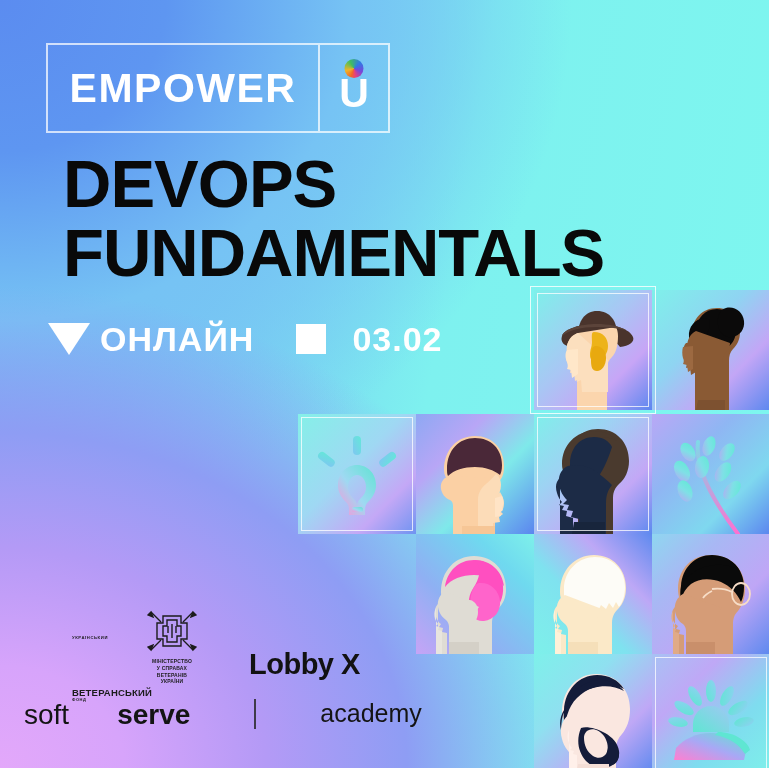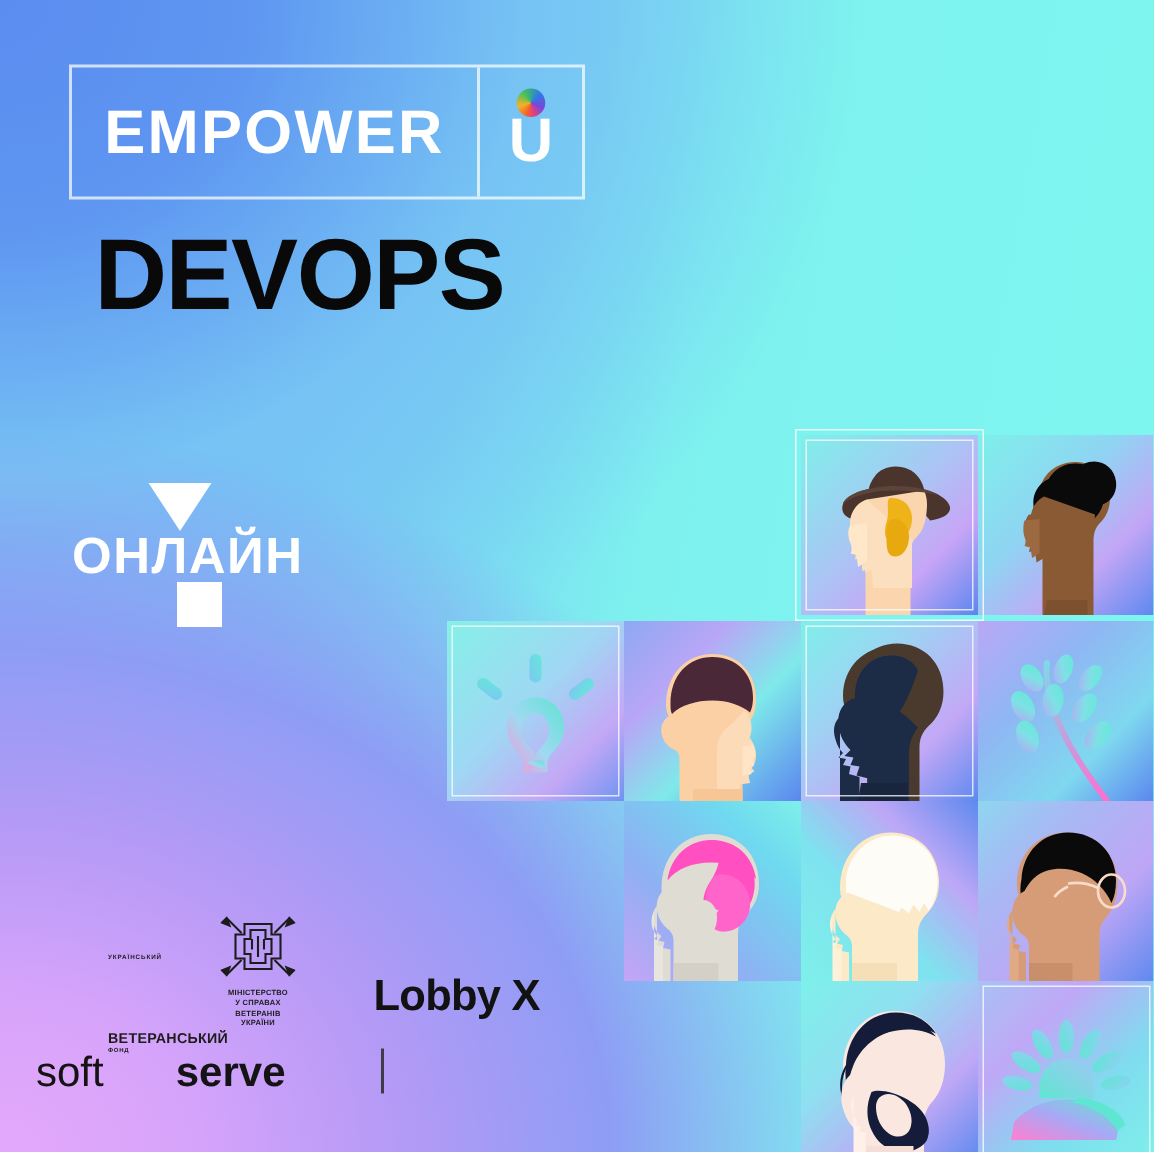--- a/index.html
+++ b/index.html
@@ -50,21 +50,21 @@
     position:absolute;left:44px;top:152px;
     color:#090909;font-weight:800;font-size:67px;line-height:.95;
     letter-spacing:-1px;
     margin-left:19px;
   }
   .headline div{white-space:nowrap;}
   .hl2{margin-top:5px;}
 
   
   .meta{
-    position:absolute;left:48px;top:322px;display:flex;align-items:center;flex-direction:column;
+    position:absolute;left:48px;top:322px;display:flex;align-items:center;
   }
   .tri{
     width:0;height:0;border-left:21px solid transparent;border-right:21px solid transparent;
     border-top:32px solid #ffffff;margin-right:10px;
   }
   .meta-text{
     color:#fff;font-weight:800;font-size:34px;letter-spacing:1px;line-height:1;
   }
   .sq{
     width:30px;height:30px;background:#fff;margin-left:42px;margin-right:26px;
@@ -120,26 +120,28 @@
       <span class="logo-word">EMPOWER</span>
     </div>
     <div class="logo-right">
       <span class="logo-dot"></span>
       <span class="logo-u">U</span>
     </div>
   </div>
 
   <div class="headline">
     <div class="hl1">DEVOPS</div>
+    <div class="hl2">FUNDAMENTALS</div>
   </div>
 
   <div class="meta">
     <span class="tri"></span>
     <span class="meta-text">ОНЛАЙН</span>
     <span class="sq"></span>
+    <span class="meta-text">03.02</span>
   </div>
 
   <div class="grid">
 
     <div class="tile framed" style="left:236px;top:0;">
       <svg viewBox="0 0 118 120" preserveAspectRatio="none">
         <defs>
           <linearGradient id="bgA" x1="0" y1="0" x2="1" y2="1">
             <stop offset="0" stop-color="#7ef0ea"></stop>
               <stop offset=".45" stop-color="#a9c6f4"></stop>
@@ -446,15 +448,16 @@
       <div>УКРАЇНИ</div>
     </div>
   </div>
 
   <div class="lobby">Lobby X</div>
 
   <div class="softserve">
     <span class="ss-soft">soft</span>
     <span class="ss-serve">serve</span>
     <span class="ss-div"></span>
+    <span class="ss-acad">academy</span>
   </div>
 
 </div>
 
 </body></html>

